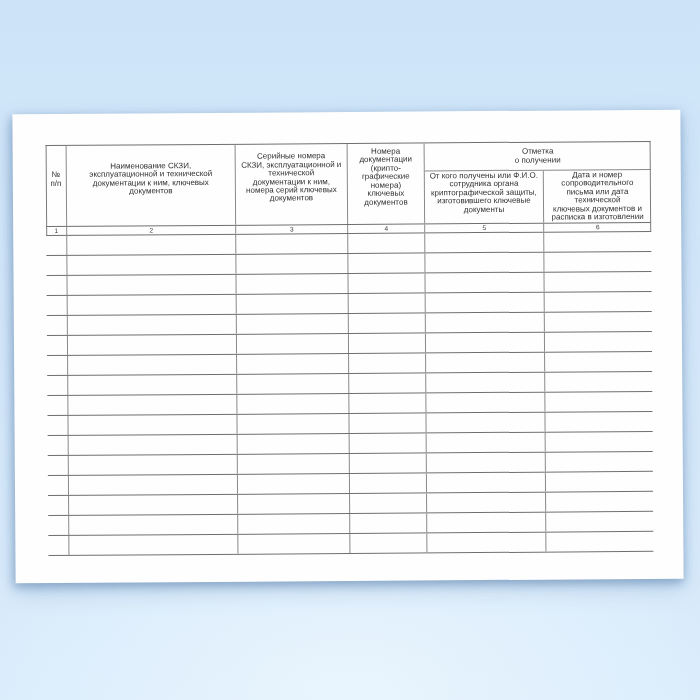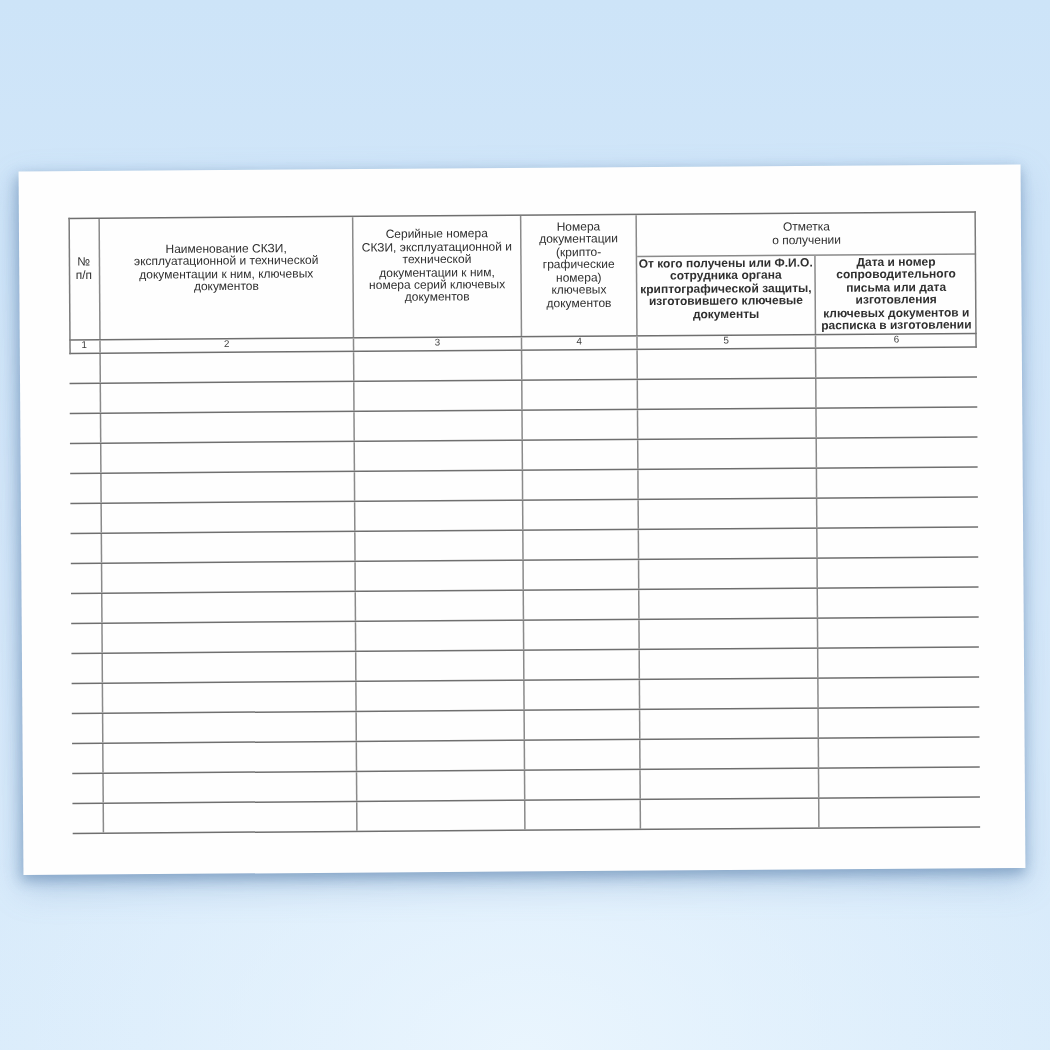--- a/index.html
+++ b/index.html
@@ -52,21 +52,21 @@
   .hcell.divr{border-right:1px solid #8a8a8a;}
   .hcell.big{padding-bottom:13px;}
   .group{display:flex;flex-direction:column;}
   .group-title{
     height:28px;
     border-bottom:1px solid #8a8a8a;
     display:flex;align-items:center;justify-content:center;
     text-align:center;font-size:8px;line-height:8.4px;white-space:pre-line;
   }
   .group-cols{display:grid;grid-template-columns:119px 107px;flex:1;}
-  .gc{padding-top:1px;align-items:flex-start;font-weight:bold;}
+  .gc{padding-top:1px;align-items:flex-start;}
   .numrow{
     display:grid;
     grid-template-columns:21px 169px 112px 77px 119px 107px;
     height:10px;
     border-top:1px solid #6f6f6f;
     border-bottom:1px solid #6f6f6f;
   }
   .ncell{
     display:flex;align-items:center;justify-content:center;
     font-size:6.5px;line-height:8px;color:#3a3a3a;
@@ -114,21 +114,21 @@
 о получении</div>
           <div class="group-cols">
             <div class="hcell gc divr">От кого получены или Ф.И.О.
 сотрудника органа
 криптографической защиты,
 изготовившего ключевые
 документы</div>
             <div class="hcell gc">Дата и номер
 сопроводительного
 письма или дата
-изготовления
+технической
 ключевых документов и
 расписка в изготовлении</div>
           </div>
         </div>
       </div>
 
       <div class="numrow">
         <div class="ncell divr">1</div>
         <div class="ncell divr">2</div>
         <div class="ncell divr">3</div>

